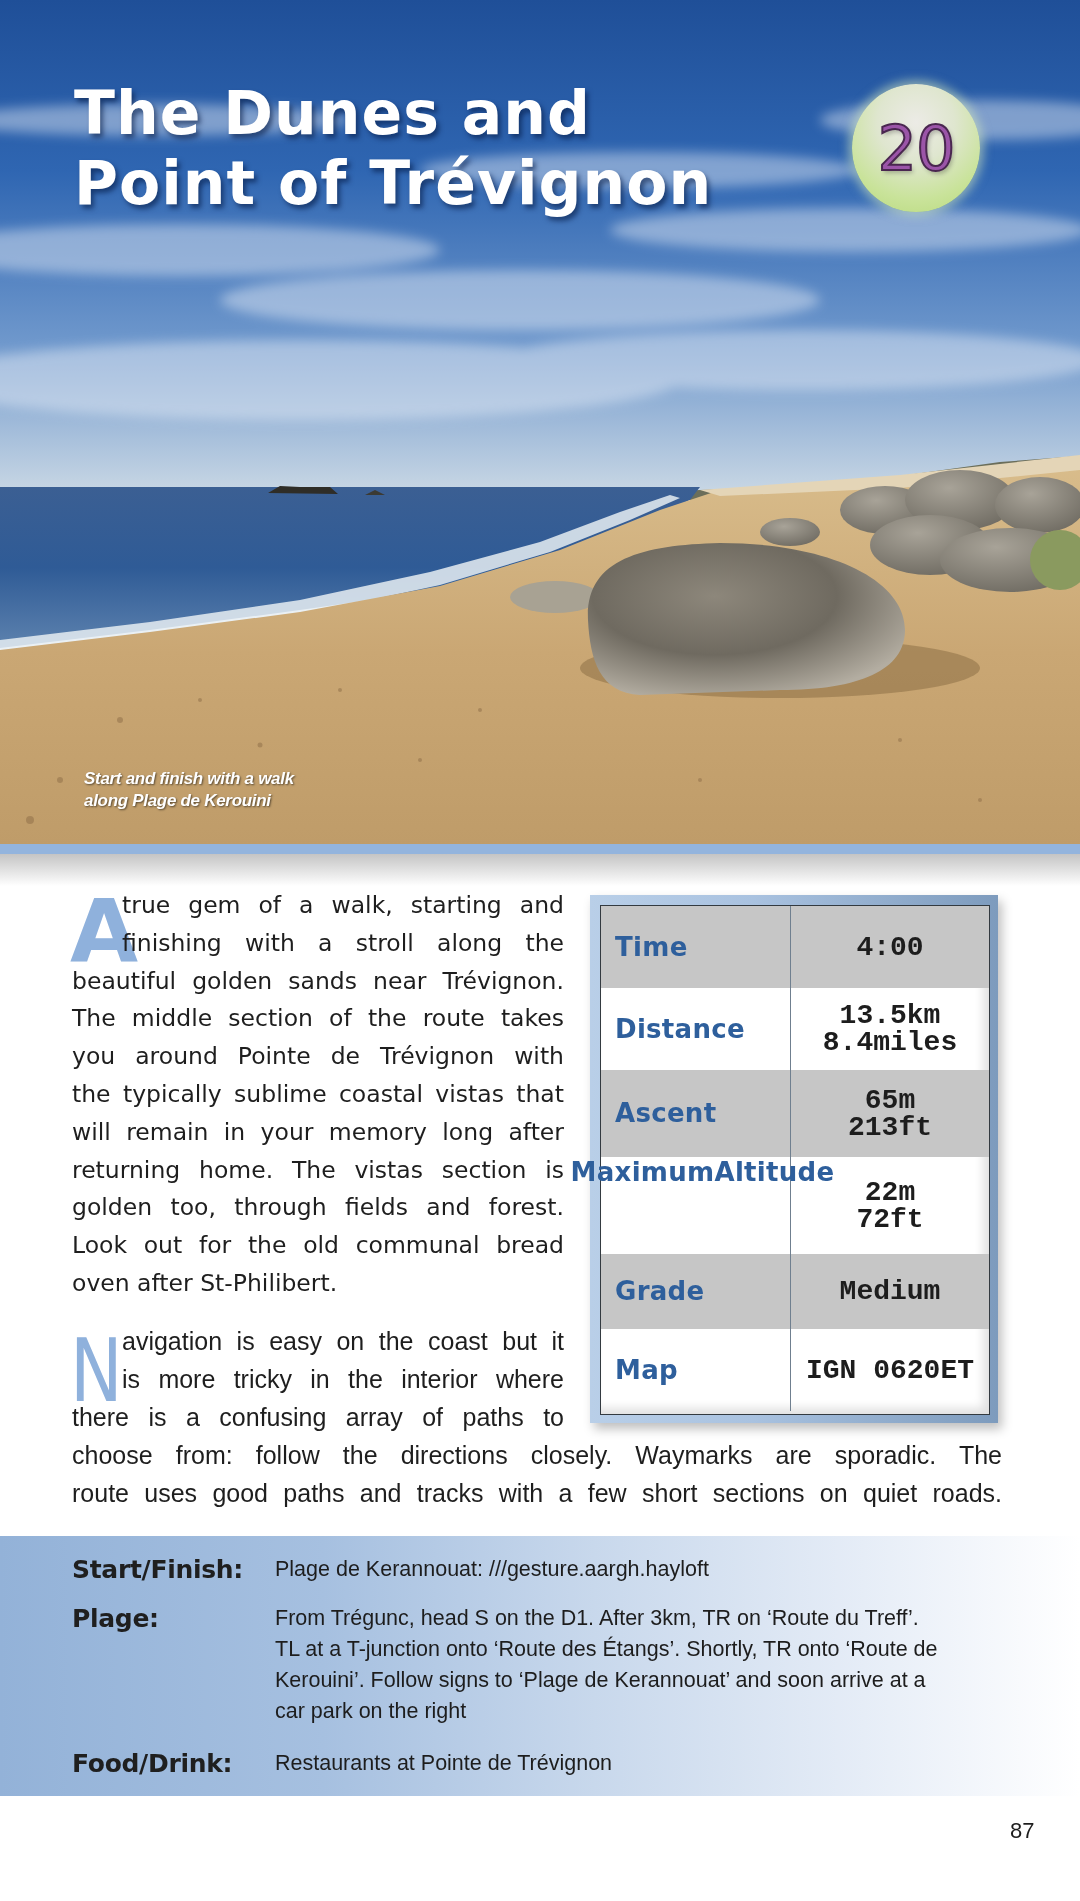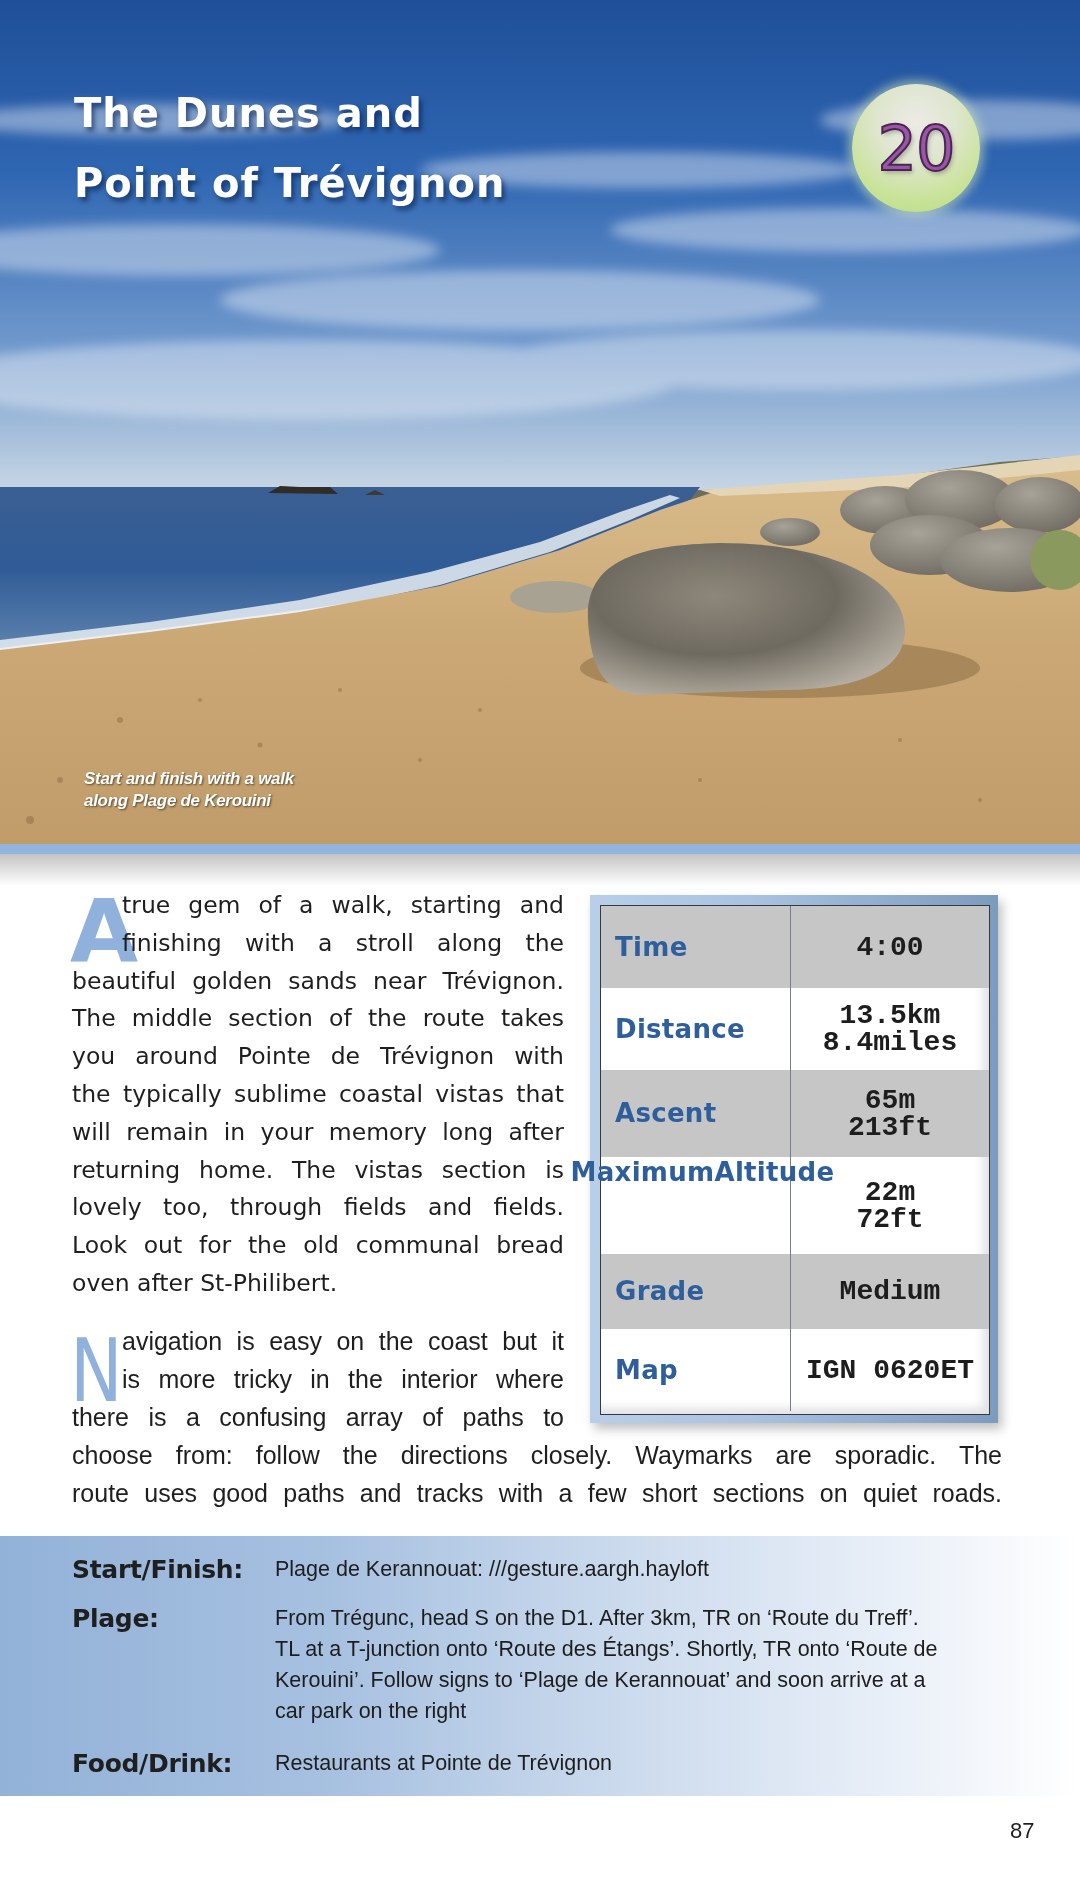--- a/index.html
+++ b/index.html
@@ -10,21 +10,21 @@
     color: #1a1a1a;
   }
   
   .hero {
     position: absolute; left: 0; top: 0; width: 1080px; height: 844px; overflow: hidden;
   }
   .hero svg { position: absolute; left: 0; top: 0; }
   .hero-title {
     position: absolute; left: 74px; top: 78px; margin: 0;
     font-family: "DejaVu Sans", sans-serif; font-weight: bold;
-    font-size: 40px; line-height: 70px; letter-spacing: 1px;
+    font-size: 60px; line-height: 70px; letter-spacing: 1px;
     color: #ffffff;
     text-shadow: 3px 4px 5px rgba(0,20,60,0.55);
   }
   .hero-title span { display: block; }
   .route-badge {
     position: absolute; left: 852px; top: 84px; width: 128px; height: 128px; border-radius: 50%;
     background: radial-gradient(circle at 50% 30%, #ecebe6 0%, #dfe6cf 35%, #c9e39a 70%, #b7d97a 100%);
     box-shadow: 0 0 10px 4px rgba(210,230,190,0.55);
     display: flex; align-items: center; justify-content: center;
   }
@@ -226,21 +226,21 @@
 <span class="dropcap dropcap-a">A</span>
 <p class="para para-1">
   <span class="line indent">true gem of a walk, starting and</span>
   <span class="line indent">finishing with a stroll along the</span>
   <span class="line">beautiful golden sands near Trévignon.</span>
   <span class="line">The middle section of the route takes</span>
   <span class="line">you around Pointe de Trévignon with</span>
   <span class="line">the typically sublime coastal vistas that</span>
   <span class="line">will remain in your memory long after</span>
   <span class="line">returning home. The vistas section is</span>
-  <span class="line">lovely too, through fields and fields.</span>
+  <span class="line">golden too, through fields and forest.</span>
   <span class="line">Look out for the old communal bread</span>
   <span class="line end">oven after St-Philibert.</span>
 </p>
 
 <span class="dropcap dropcap-n">N</span>
 <p class="para para-2">
   <span class="line indent">avigation is easy on the coast but it</span>
   <span class="line indent">is more tricky in the interior where</span>
   <span class="line">there is a confusing array of paths to</span>
 </p>

